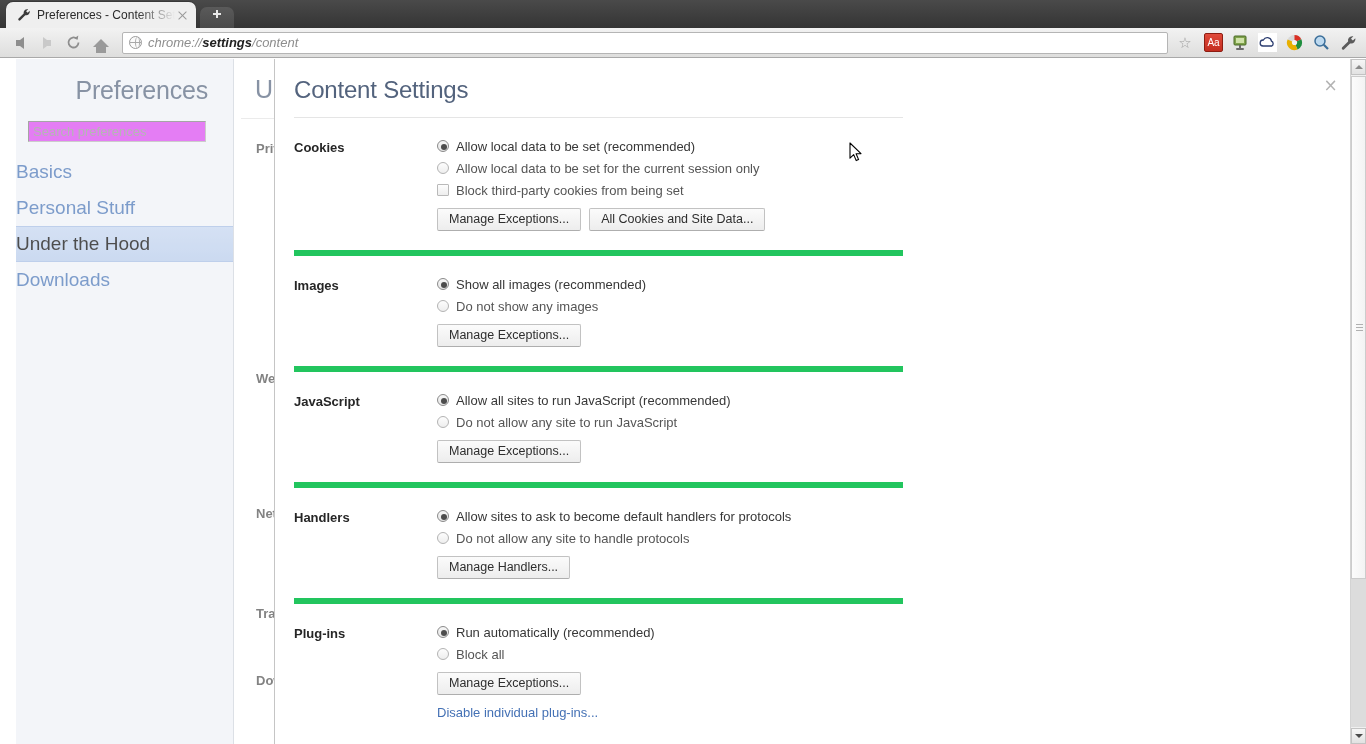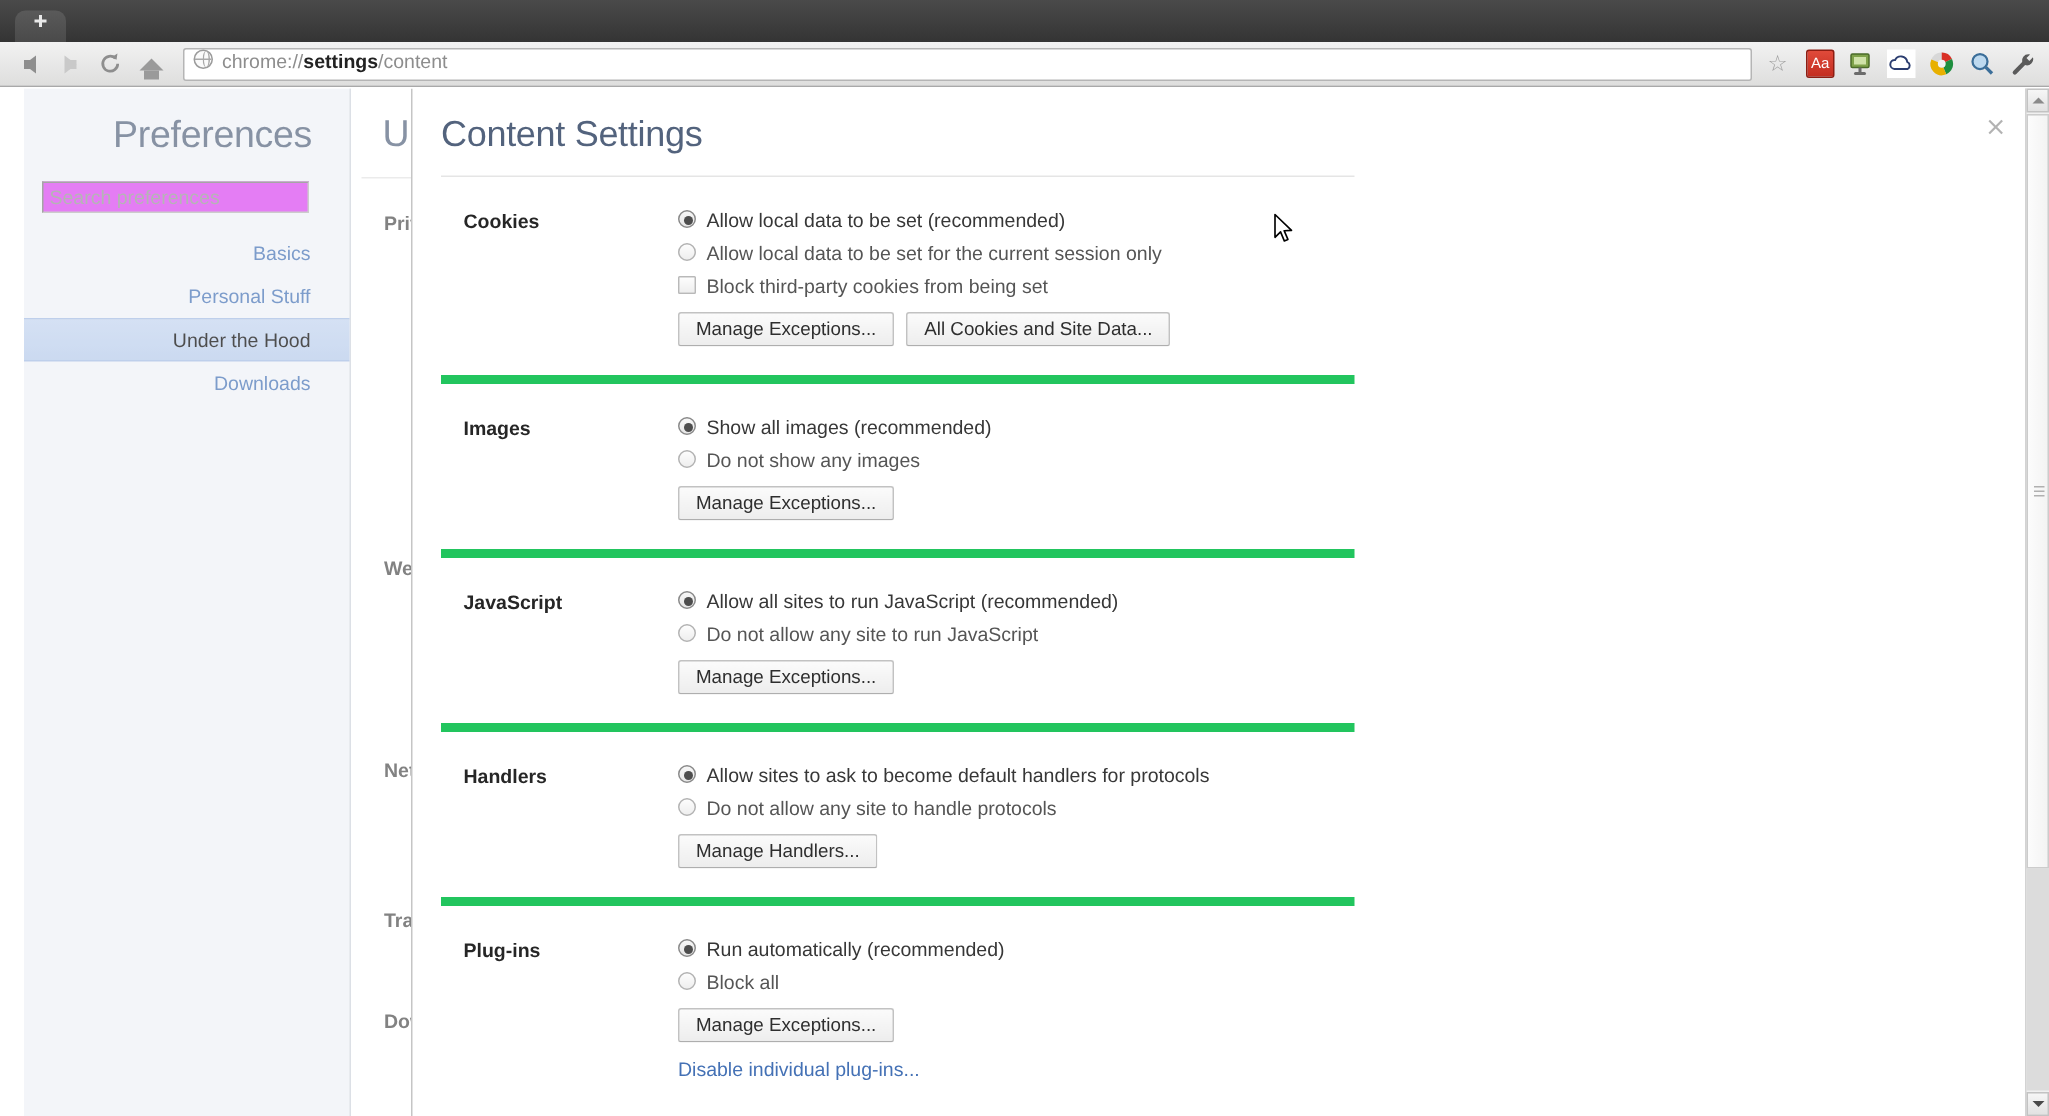--- a/index.html
+++ b/index.html
@@ -117,23 +117,25 @@
     width: 10px; height: 6px; background: #9a9a9a;
   }
 
   .omnibox {
     flex: 1;
     height: 22px;
     background: #fff;
     border: 1px solid #b5b5b5;
     border-radius: 2px;
     display: flex;
+    align-items: center;
     padding: 0 6px;
     margin: 0 6px 0 8px;
     position: relative;
+    font-style: italic;
   }
   .globe-ic {
     width: 13px; height: 13px;
     border: 1px solid #9b9b9b;
     border-radius: 50%;
     position: relative;
     flex: 0 0 13px;
     margin-right: 6px;
     background: #fafafa;
   }
@@ -212,22 +214,21 @@
     font-family: "Liberation Sans", sans-serif;
     font-size: 13px;
     padding: 0 4px;
     color: #000;
     border-radius: 0;
     outline: none;
   }
   .nav-search::placeholder { color: #959595; }
   .nav-list { margin-top: 12px; }
   .nav-item {
-    text-align: right;
-    font-size: 13px;
+    font-size: 19px;
     color: #4471b5;
     padding: 7px 26px 7px 0;
     cursor: pointer;
   }
   .nav-item.active {
     background: linear-gradient(#c3d4ef, #b5caea);
     border-top: 1px solid #a3bbe2;
     border-bottom: 1px solid #a3bbe2;
     color: #000;
     padding-top: 6px; padding-bottom: 6px;
@@ -301,21 +302,20 @@
     width: 609px;
   }
   .section.withrule { border-top: 6px solid #22c55e; margin-top: 19px; }
   .sec-label {
     width: 143px;
     flex: 0 0 143px;
     font-size: 13px;
     font-weight: 700;
     color: #262626;
     padding-top: 1px;
-    margin-left: 15px;
   }
   .sec-options { flex: 1; }
 
   .opt-row {
     display: flex;
     align-items: flex-start;
     margin-bottom: 7px;
     line-height: 15px;
   }
   .opt-row:last-of-type { margin-bottom: 0; }
@@ -438,20 +438,29 @@
     pointer-events: none;
     z-index: 50;
   }
 </style>
 </head>
 <body>
 
 <div class="browser">
 
   <div class="tabstrip">
+    <div class="tab">
+      <span class="tab-favicon">
+        <svg width="16" height="16" viewBox="0 0 16 16">
+          <path d="M11.2 2.2a3.6 3.6 0 0 0-3.5 4.4L2.6 11.6a1.2 1.2 0 1 0 1.7 1.7l5-5.1a3.6 3.6 0 0 0 4.4-4.4l-2 2-1.6-1.6 2-2a3.7 3.7 0 0 0-.9-.1z" fill="#3b3b3b"></path>
+        </svg>
+      </span>
+      <span class="tab-title">Preferences - Content Set</span>
+      <span class="tab-close"></span>
+    </div>
     <div class="newtab"></div>
   </div>
 
   <div class="toolbar">
     <div class="navbtn">
         <span class="arrow-l"></span>
       </div>
     <div class="navbtn">
         <span class="arrow-r"></span>
       </div>

